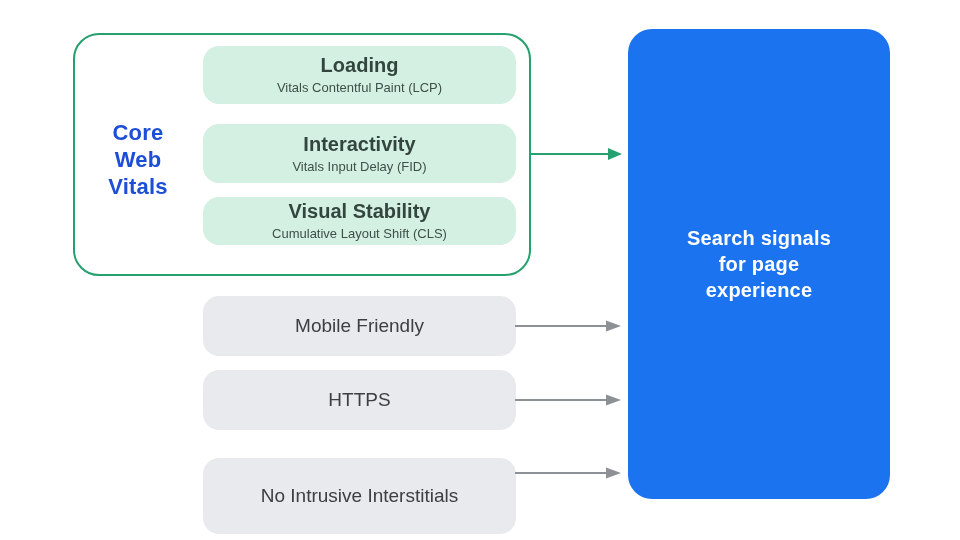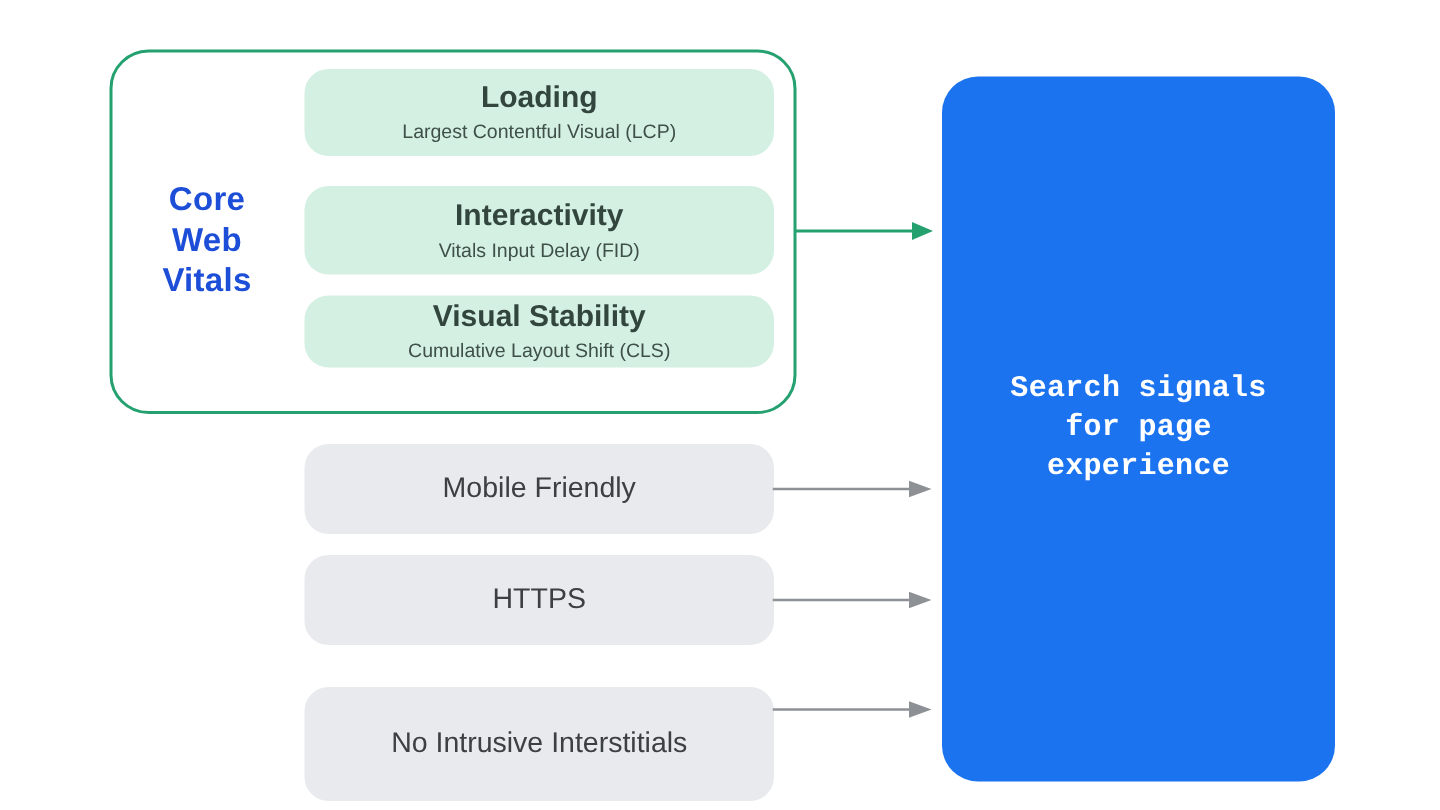--- a/index.html
+++ b/index.html
@@ -86,28 +86,27 @@
   #arrow-interst  { left: 515px; top: 463px; }
 
   .arrow-green line    { stroke: #24a16f; stroke-width: 2; }
   .arrow-green polygon { fill: #24a16f; }
   .arrow-gray line     { stroke: #8d9196; stroke-width: 1.8; }
   .arrow-gray polygon  { fill: #8d9196; }
 
   
   .result-panel {
     position: absolute;
-    left: 628px; top: 51px;
+    left: 628px; top: 29px;
     width: 262px; height: 470px;
     background: #1b73f0;
     border-radius: 24px;
     display: flex;
     align-items: center;
     justify-content: center;
-    font-family: Liberation Mono, monospace;
   }
   .result-text {
     color: #ffffff;
     font-size: 20px;
     font-weight: 700;
     line-height: 26px;
     text-align: center;
     white-space: pre-line;
     letter-spacing: 0.2px;
   }
@@ -118,21 +117,21 @@
 <div class="canvas">
 
   <div class="cwv-box"></div>
 
   <div class="cwv-label">Core
 Web
 Vitals</div>
 
   <div class="pill green" id="cwv-pill-loading">
     <div class="title">Loading</div>
-    <div class="subtitle">Largest Contentful Visual (LCP)</div>
+    <div class="subtitle">Vitals Contentful Paint (LCP)</div>
   </div>
 
   <div class="pill green" id="cwv-pill-interact">
     <div class="title">Interactivity</div>
     <div class="subtitle">Vitals Input Delay (FID)</div>
   </div>
 
   <div class="pill green" id="cwv-pill-stability">
     <div class="title">Visual Stability</div>
     <div class="subtitle">Cumulative Layout Shift (CLS)</div>

